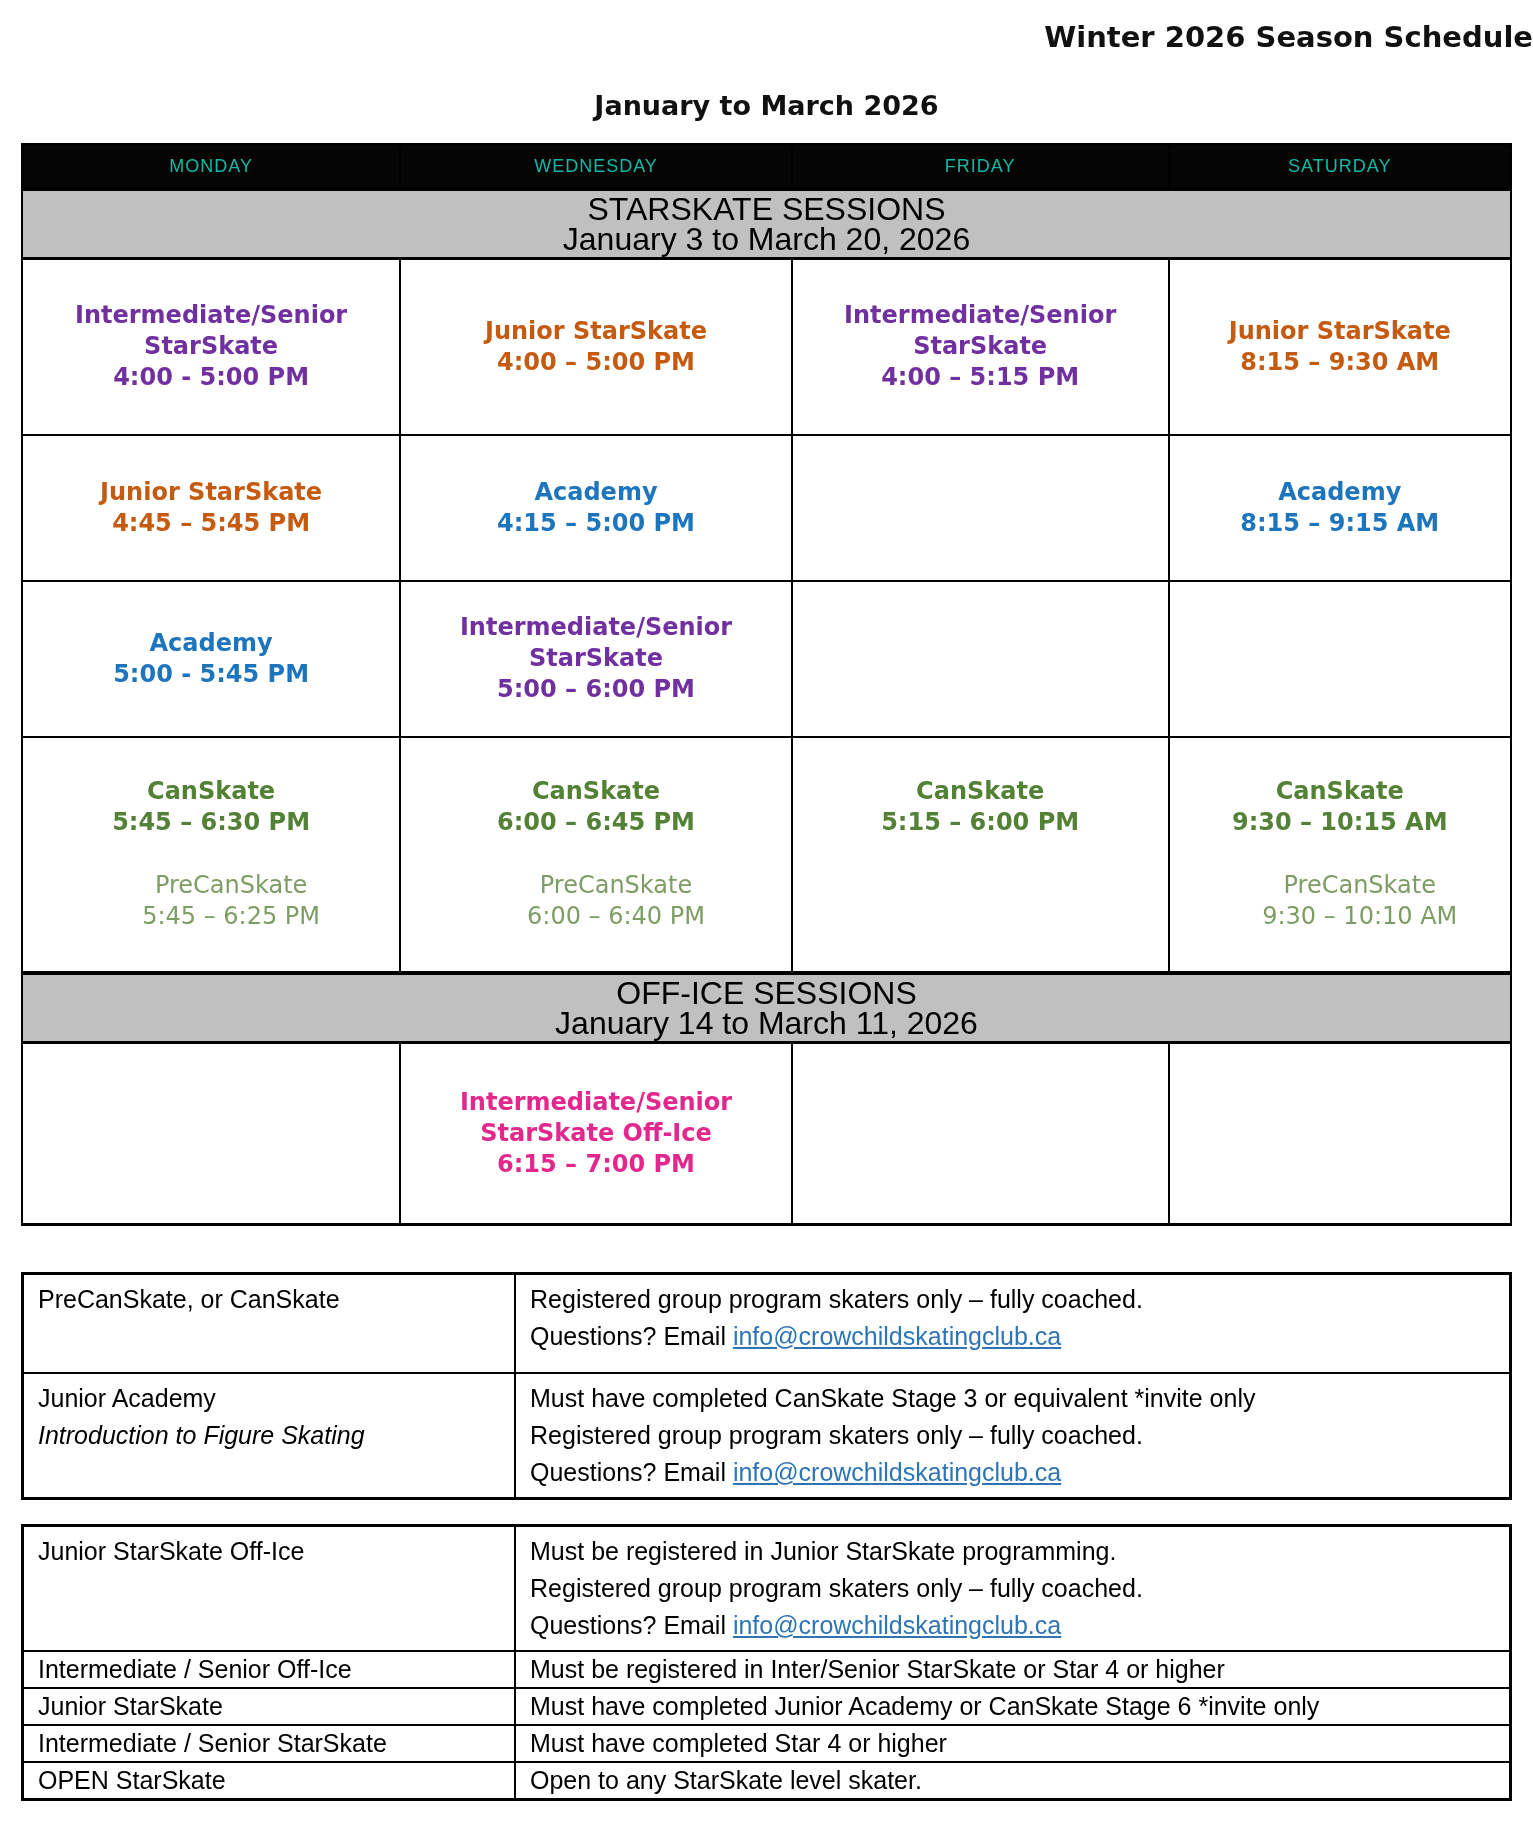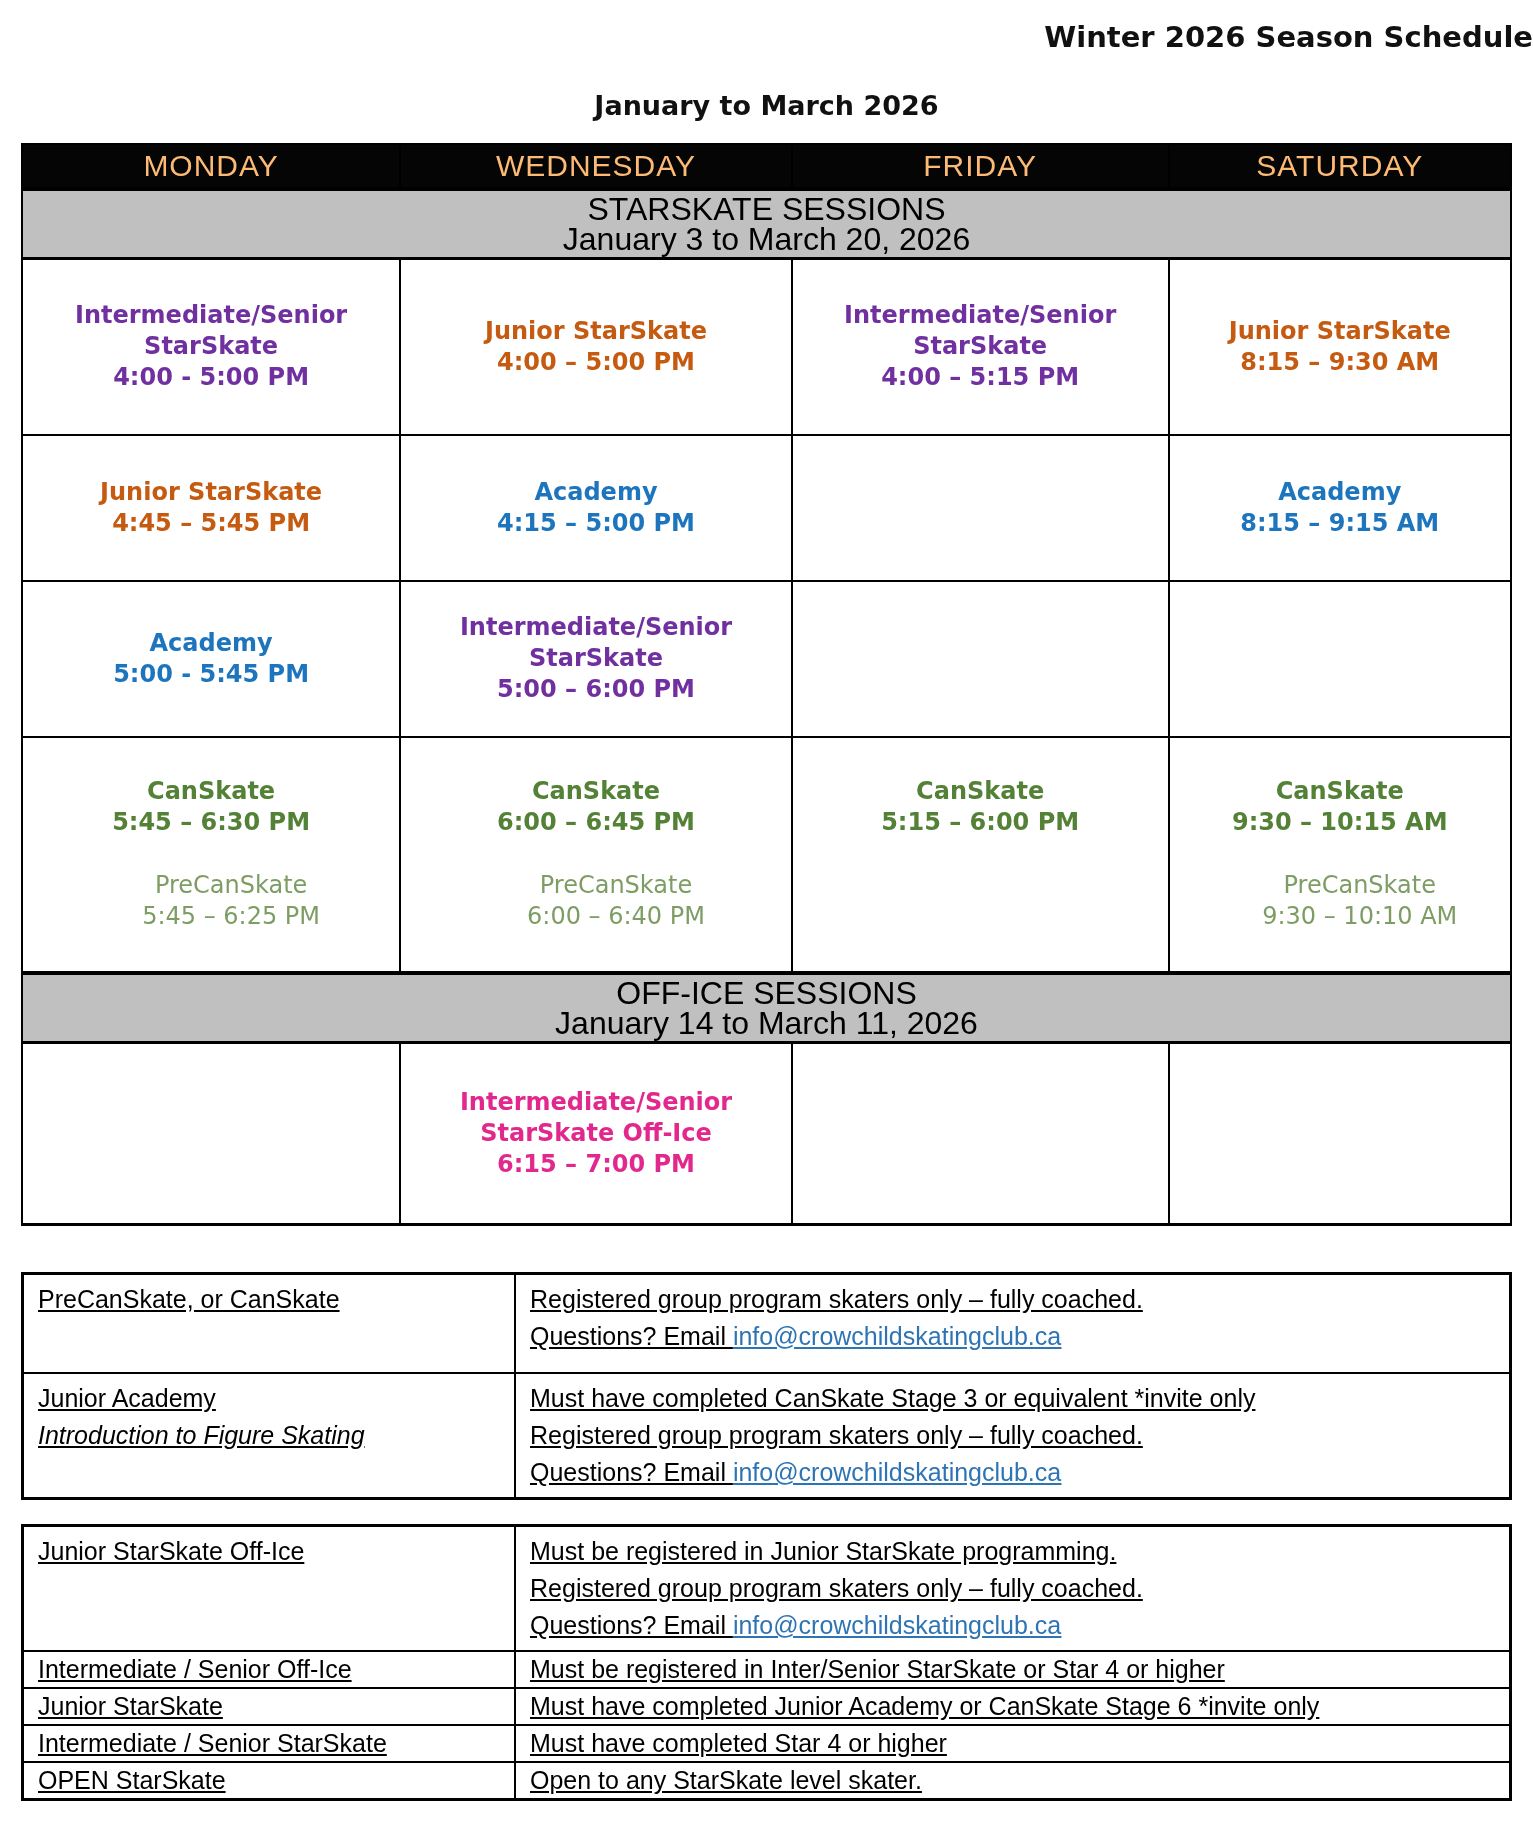--- a/index.html
+++ b/index.html
@@ -5,40 +5,40 @@
   html,body{margin:0;padding:0;background:#fff;}
   body{width:1533px;height:1846px;position:relative;font-family:"Liberation Sans",sans-serif;color:#000;}
 
   .title{padding-top:20px;text-align:right;font-family:"DejaVu Sans",sans-serif;font-weight:bold;font-size:29px;color:#111;}
   .subtitle{margin-top:36px;text-align:center;font-family:"DejaVu Sans",sans-serif;font-weight:bold;font-size:27px;color:#111;}
 
   table.sched{border-collapse:collapse;margin:22px 21px 0 21px;width:1491px;table-layout:fixed;
               border:2px solid #000;border-bottom:3px solid #000;}
   table.sched td,table.sched th{border:2px solid #000;padding:0;}
   tr.dayrow{height:45px;background:#050505;}
-  tr.dayrow th{color:#fdba74;font-weight:normal;font-size:30px;letter-spacing:1px;border-color:#000;}
+  tr.dayrow th{color:#14b8a6;font-weight:normal;font-size:18px;letter-spacing:1px;border-color:#000;}
   tr.dayrow th + th{border-left:2px solid #4a4a4a;}
   tr.band td{background:var(--c-band,#C0C0C0);text-align:center;border-top:4px solid #000;border-bottom:3px solid #000;
              font-size:32px;line-height:30px;padding:3px 8px;}
   tr.band.bold td{font-weight:bold;}
   .row-r1{height:176px}.row-r2{height:146px}.row-r3{height:156px}.row-can{height:236px}.row-off{height:182px}
 
   .cell{text-align:center;font-family:"DejaVu Sans",sans-serif;font-weight:bold;font-size:24px;line-height:31px;}
   .cell span{display:block;}
   .c-purple{color:var(--c-purple,#7030A0);}
   .c-orange{color:var(--c-orange,#C55A11);}
   .c-blue{color:var(--c-blue,#1C75BD);}
   .c-green{color:var(--c-green,#538135);}
   .c-lgreen{color:var(--c-lightgreen,#7E9D64);font-weight:normal;padding-left:40px;}
   .c-pink{color:var(--c-pink,#E2288C);}
   td.top{vertical-align:top;}
   .can-cell{padding-top:38px;}
   .can-pre{margin-top:32px;}
 
-  table.info{border-collapse:collapse;margin:0 21px;width:1491px;table-layout:fixed;border:3px solid #000;text-decoration:underline;}
+  table.info{border-collapse:collapse;margin:0 21px;width:1491px;table-layout:fixed;border:3px solid #000;}
   table.info td{border:2px solid #000;vertical-align:top;padding:6px 14px;font-size:25px;line-height:37px;}
   table.info.t1{margin-top:46px;}
   table.info.t2{margin-top:24px;}
   .ih-a{height:100px}.ih-b{height:118px}.ih-c{height:106px}.ih-s{height:37px}
   table.info .ih-s td{line-height:27px;padding-top:4px;padding-bottom:0;}
   .it{font-style:italic;}
   a.email{color:var(--c-link,#2E74B5);text-decoration:underline;cursor:pointer;}
 </style>
 </head>
 <body>

